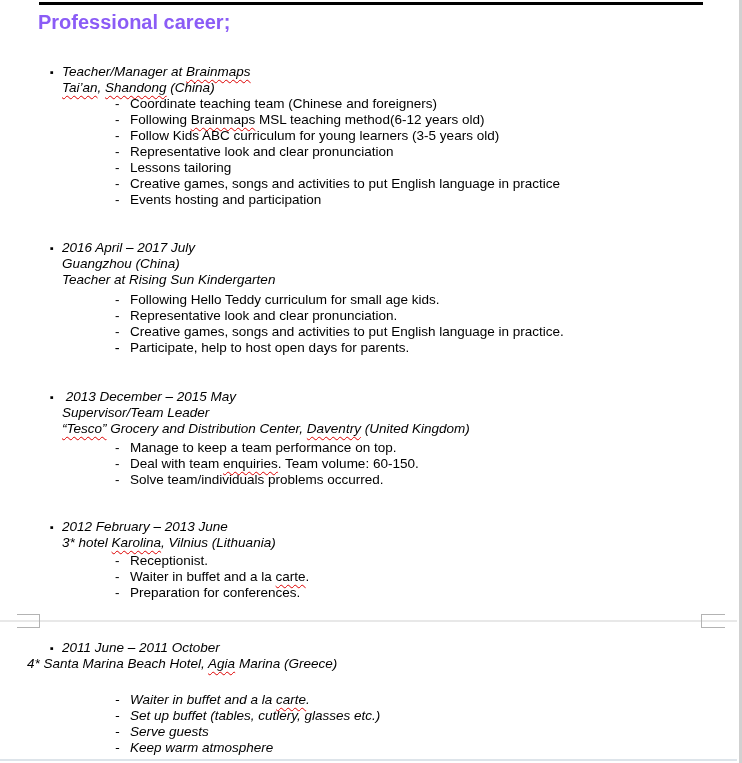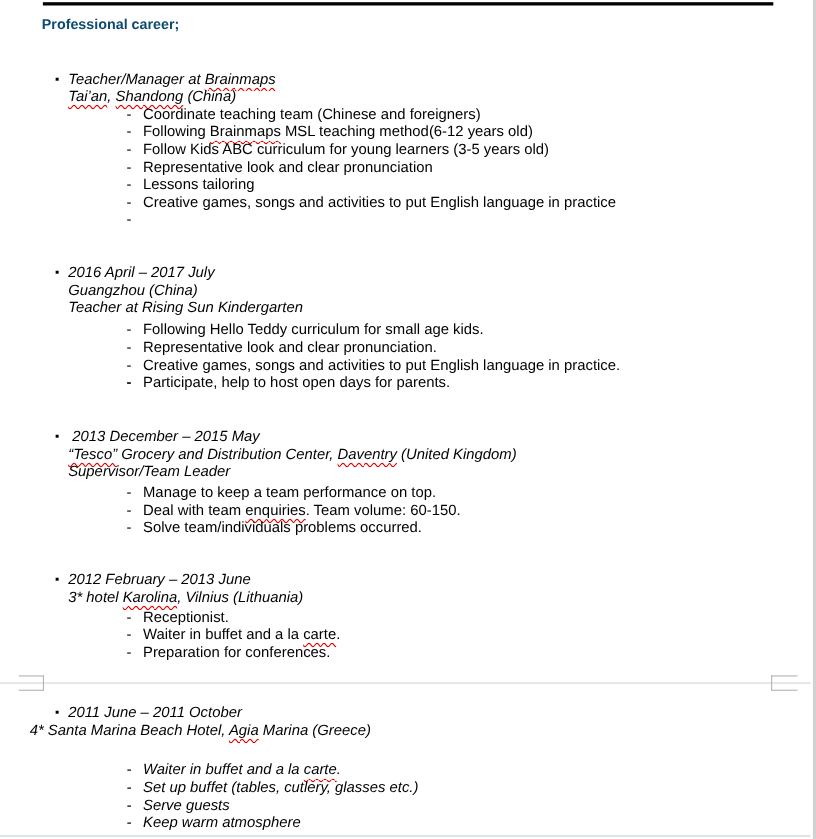--- a/index.html
+++ b/index.html
@@ -10,21 +10,21 @@
     color:#000;
   }
   .doc-page { position:absolute; inset:0; background:#fff; }
 
   
   .top-rule { position:absolute; left:39px; top:2px; width:664px; height:3px; background:#000; }
 
   
   .heading {
     position:absolute; left:38px; top:12px;
-    font-size:13px; font-weight:bold; line-height:20px; color:#0c4a6e;
+    font-size:20px; font-weight:bold; line-height:20px; color:#8b5cf6;
   }
 
   
   .entry { position:absolute; left:0; right:10px; font-size:13.5px; line-height:16px; }
   .entry-0 { top:64px; }
   .entry-1 { top:240px; }
   .entry-2 { top:389px; }
   .entry-3 { top:519px; }
   .entry-4 { top:640px; }
 
@@ -79,39 +79,39 @@
         <div class="hline"><span class="marker">▪</span></div>
         <div class="hline"><span class="seg">Teacher/Manager at </span><span class="seg sq">Brainmaps</span></div>
         <div class="hline"><span class="seg sq">Tai’an</span><span class="seg">, </span><span class="seg sq">Shandong</span><span class="seg"> (China)</span></div>
         <div class="bullets">
           <div class="sub"><span class="dash">-</span><span class="seg">Coordinate teaching team (Chinese and foreigners)</span></div>
           <div class="sub"><span class="dash">-</span><span class="seg">Following </span><span class="seg sq">Brainmaps</span><span class="seg"> MSL teaching method(6-12 years old)</span></div>
           <div class="sub"><span class="dash">-</span><span class="seg">Follow Kids ABC curriculum for young learners (3-5 years old)</span></div>
           <div class="sub"><span class="dash">-</span><span class="seg">Representative look and clear pronunciation</span></div>
           <div class="sub"><span class="dash">-</span><span class="seg">Lessons tailoring</span></div>
           <div class="sub"><span class="dash">-</span><span class="seg">Creative games, songs and activities to put English language in practice</span></div>
-          <div class="sub"><span class="dash">-</span></div>
+          <div class="sub"><span class="dash">-</span><span class="seg">Events hosting and participation</span></div>
         </div>
       </div>
       <div class="entry entry-1">
         <div class="hline"><span class="marker">▪</span><span class="seg">2016 April – 2017 July</span></div>
         <div class="hline"><span class="seg">Guangzhou (China)</span></div>
         <div class="hline"><span class="seg">Teacher at Rising Sun Kindergarten</span></div>
         <div class="bullets">
           <div class="sub"><span class="dash">-</span><span class="seg">Following Hello Teddy curriculum for small age kids.</span></div>
           <div class="sub"><span class="dash">-</span><span class="seg">Representative look and clear pronunciation.</span></div>
           <div class="sub"><span class="dash">-</span><span class="seg">Creative games, songs and activities to put English language in practice.</span></div>
           <div class="sub"><span class="dash">-</span></div>
           <div class="sub"><span class="dash">-</span><span class="seg">Participate, help to host open days for parents.</span></div>
         </div>
       </div>
       <div class="entry entry-2">
         <div class="hline"><span class="marker">▪</span><span class="seg"> 2013 December – 2015 May</span></div>
+        <div class="hline"><span class="seg">Supervisor/Team Leader</span></div>
         <div class="hline"><span class="seg sq">“Tesco”</span><span class="seg"> Grocery and Distribution Center, </span><span class="seg sq">Daventry</span><span class="seg"> (United Kingdom)</span></div>
-        <div class="hline"><span class="seg">Supervisor/Team Leader</span></div>
         <div class="bullets">
           <div class="sub"><span class="dash">-</span><span class="seg">Manage to keep a team performance on top.</span></div>
           <div class="sub"><span class="dash">-</span><span class="seg">Deal with team </span><span class="seg sq">enquiries</span><span class="seg">. Team volume: 60-150.</span></div>
           <div class="sub"><span class="dash">-</span><span class="seg">Solve team/individuals problems occurred.</span></div>
         </div>
       </div>
       <div class="entry entry-3">
         <div class="hline"><span class="marker">▪</span><span class="seg">2012 February – 2013 June</span></div>
         <div class="hline"><span class="seg">3* hotel </span><span class="seg sq">Karolina</span><span class="seg">, Vilnius (Lithuania)</span></div>
         <div class="bullets">

